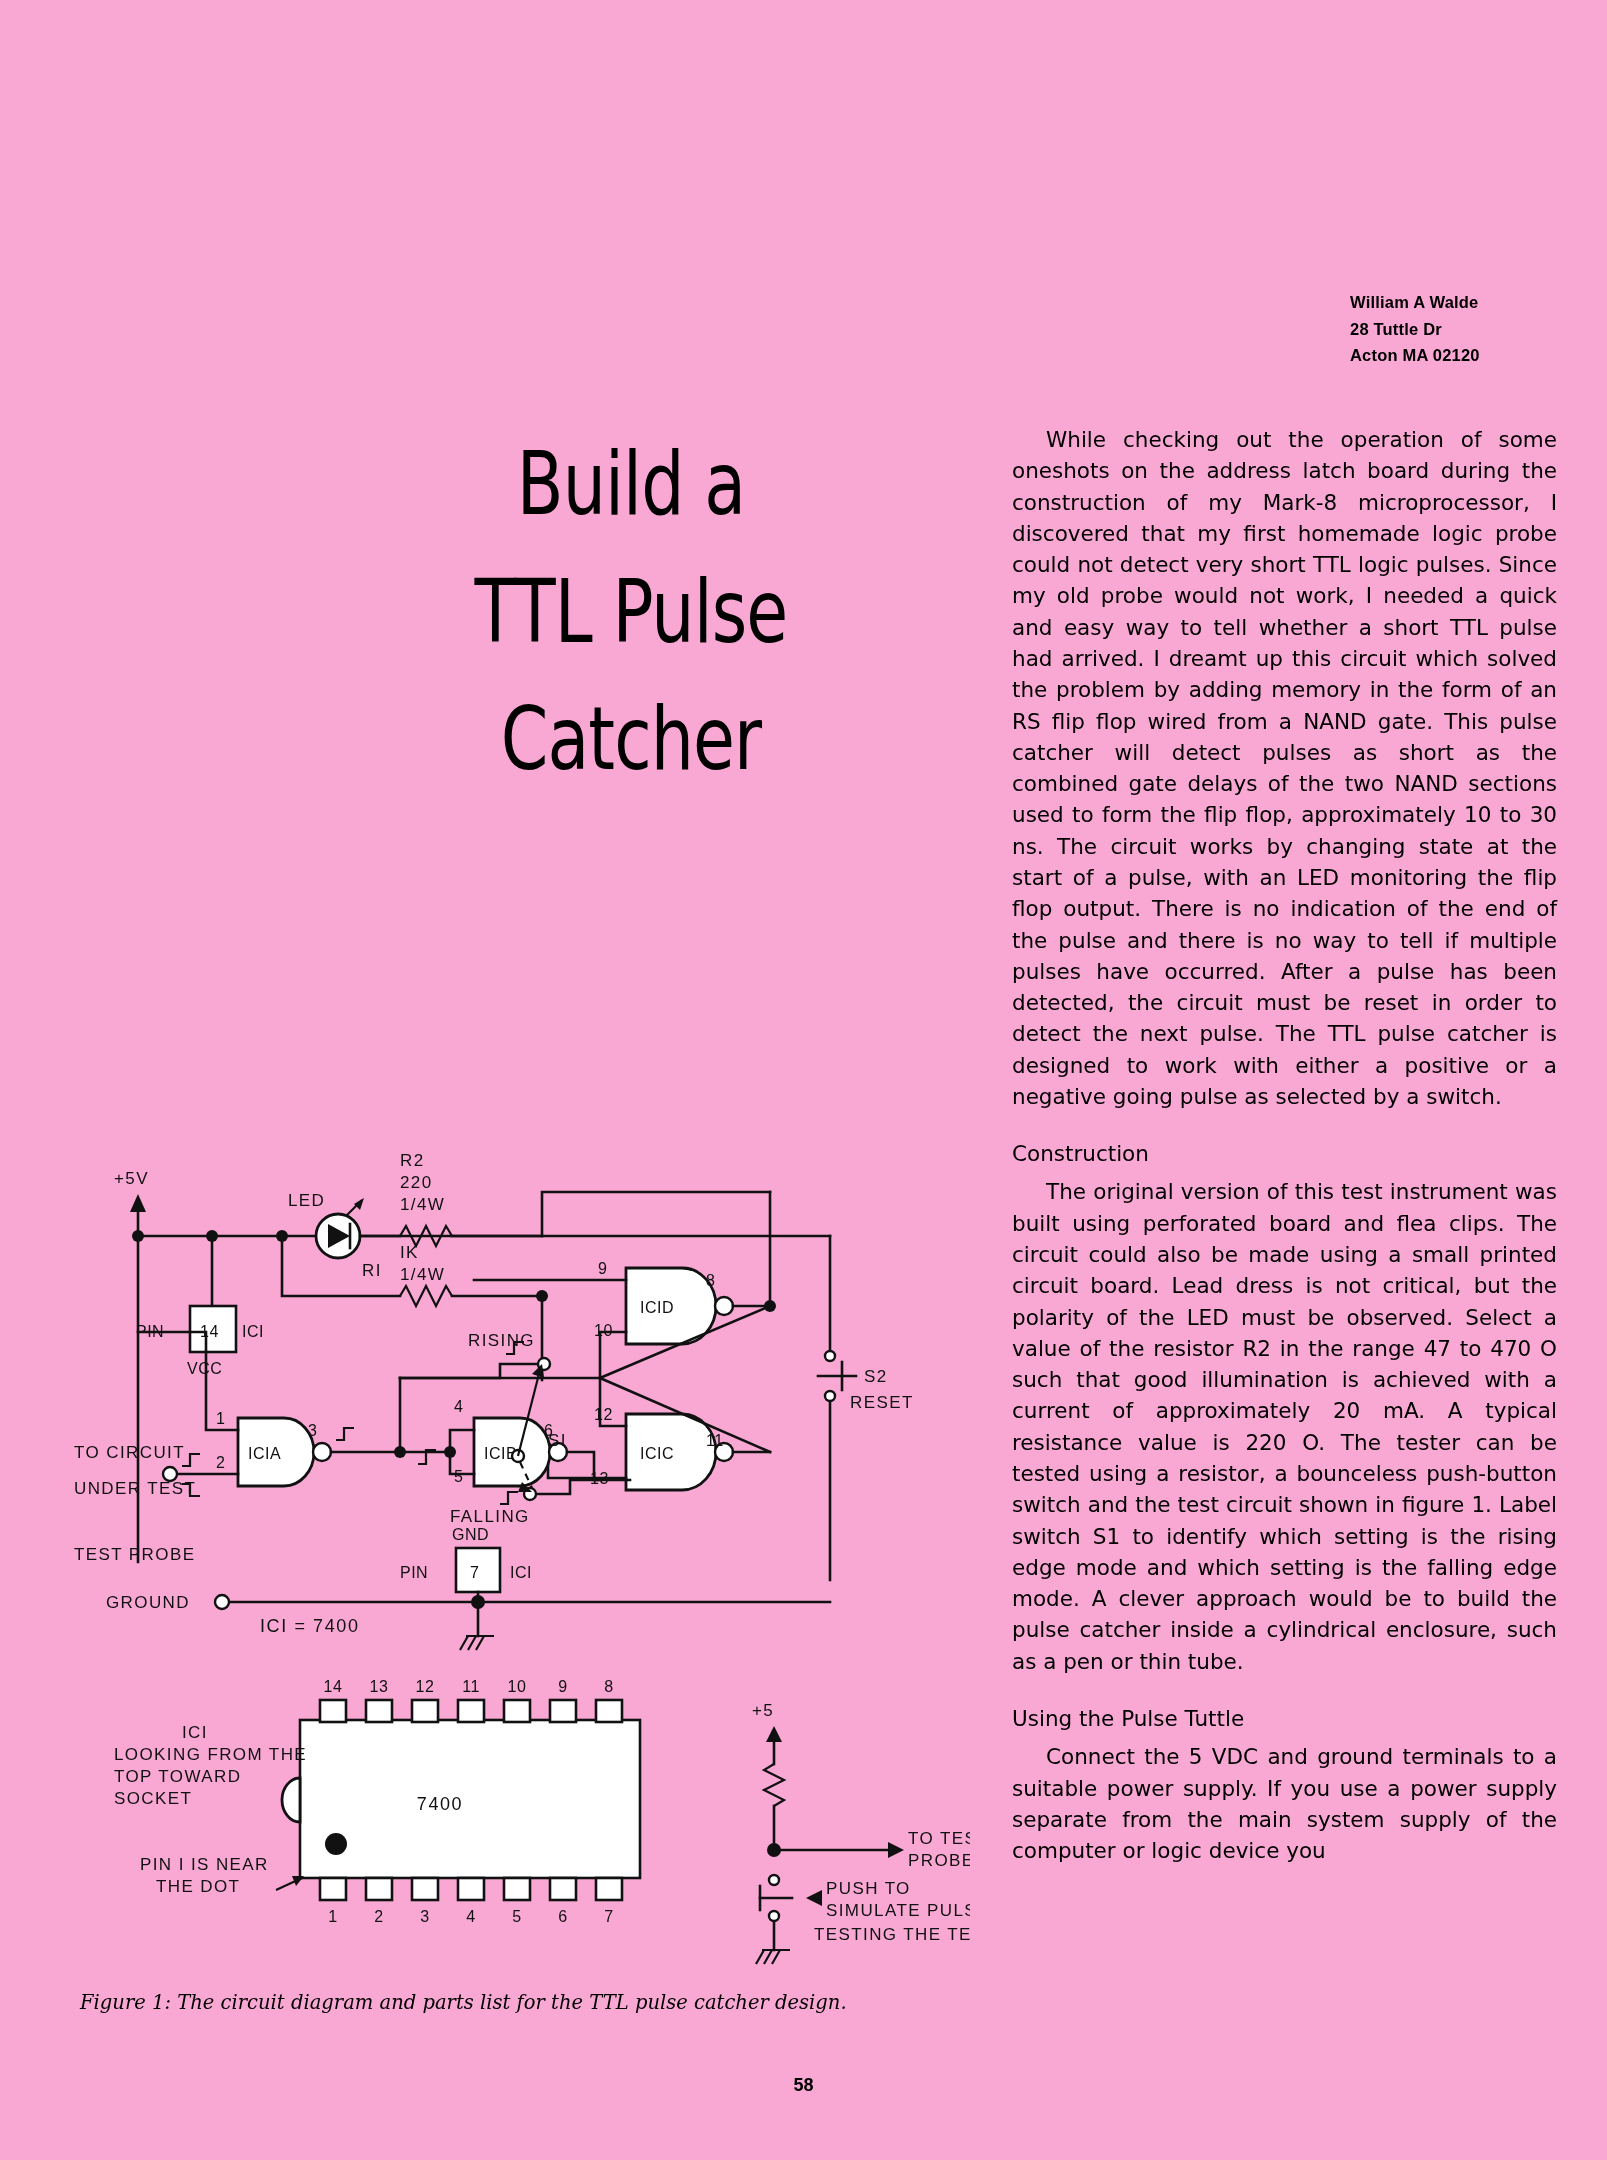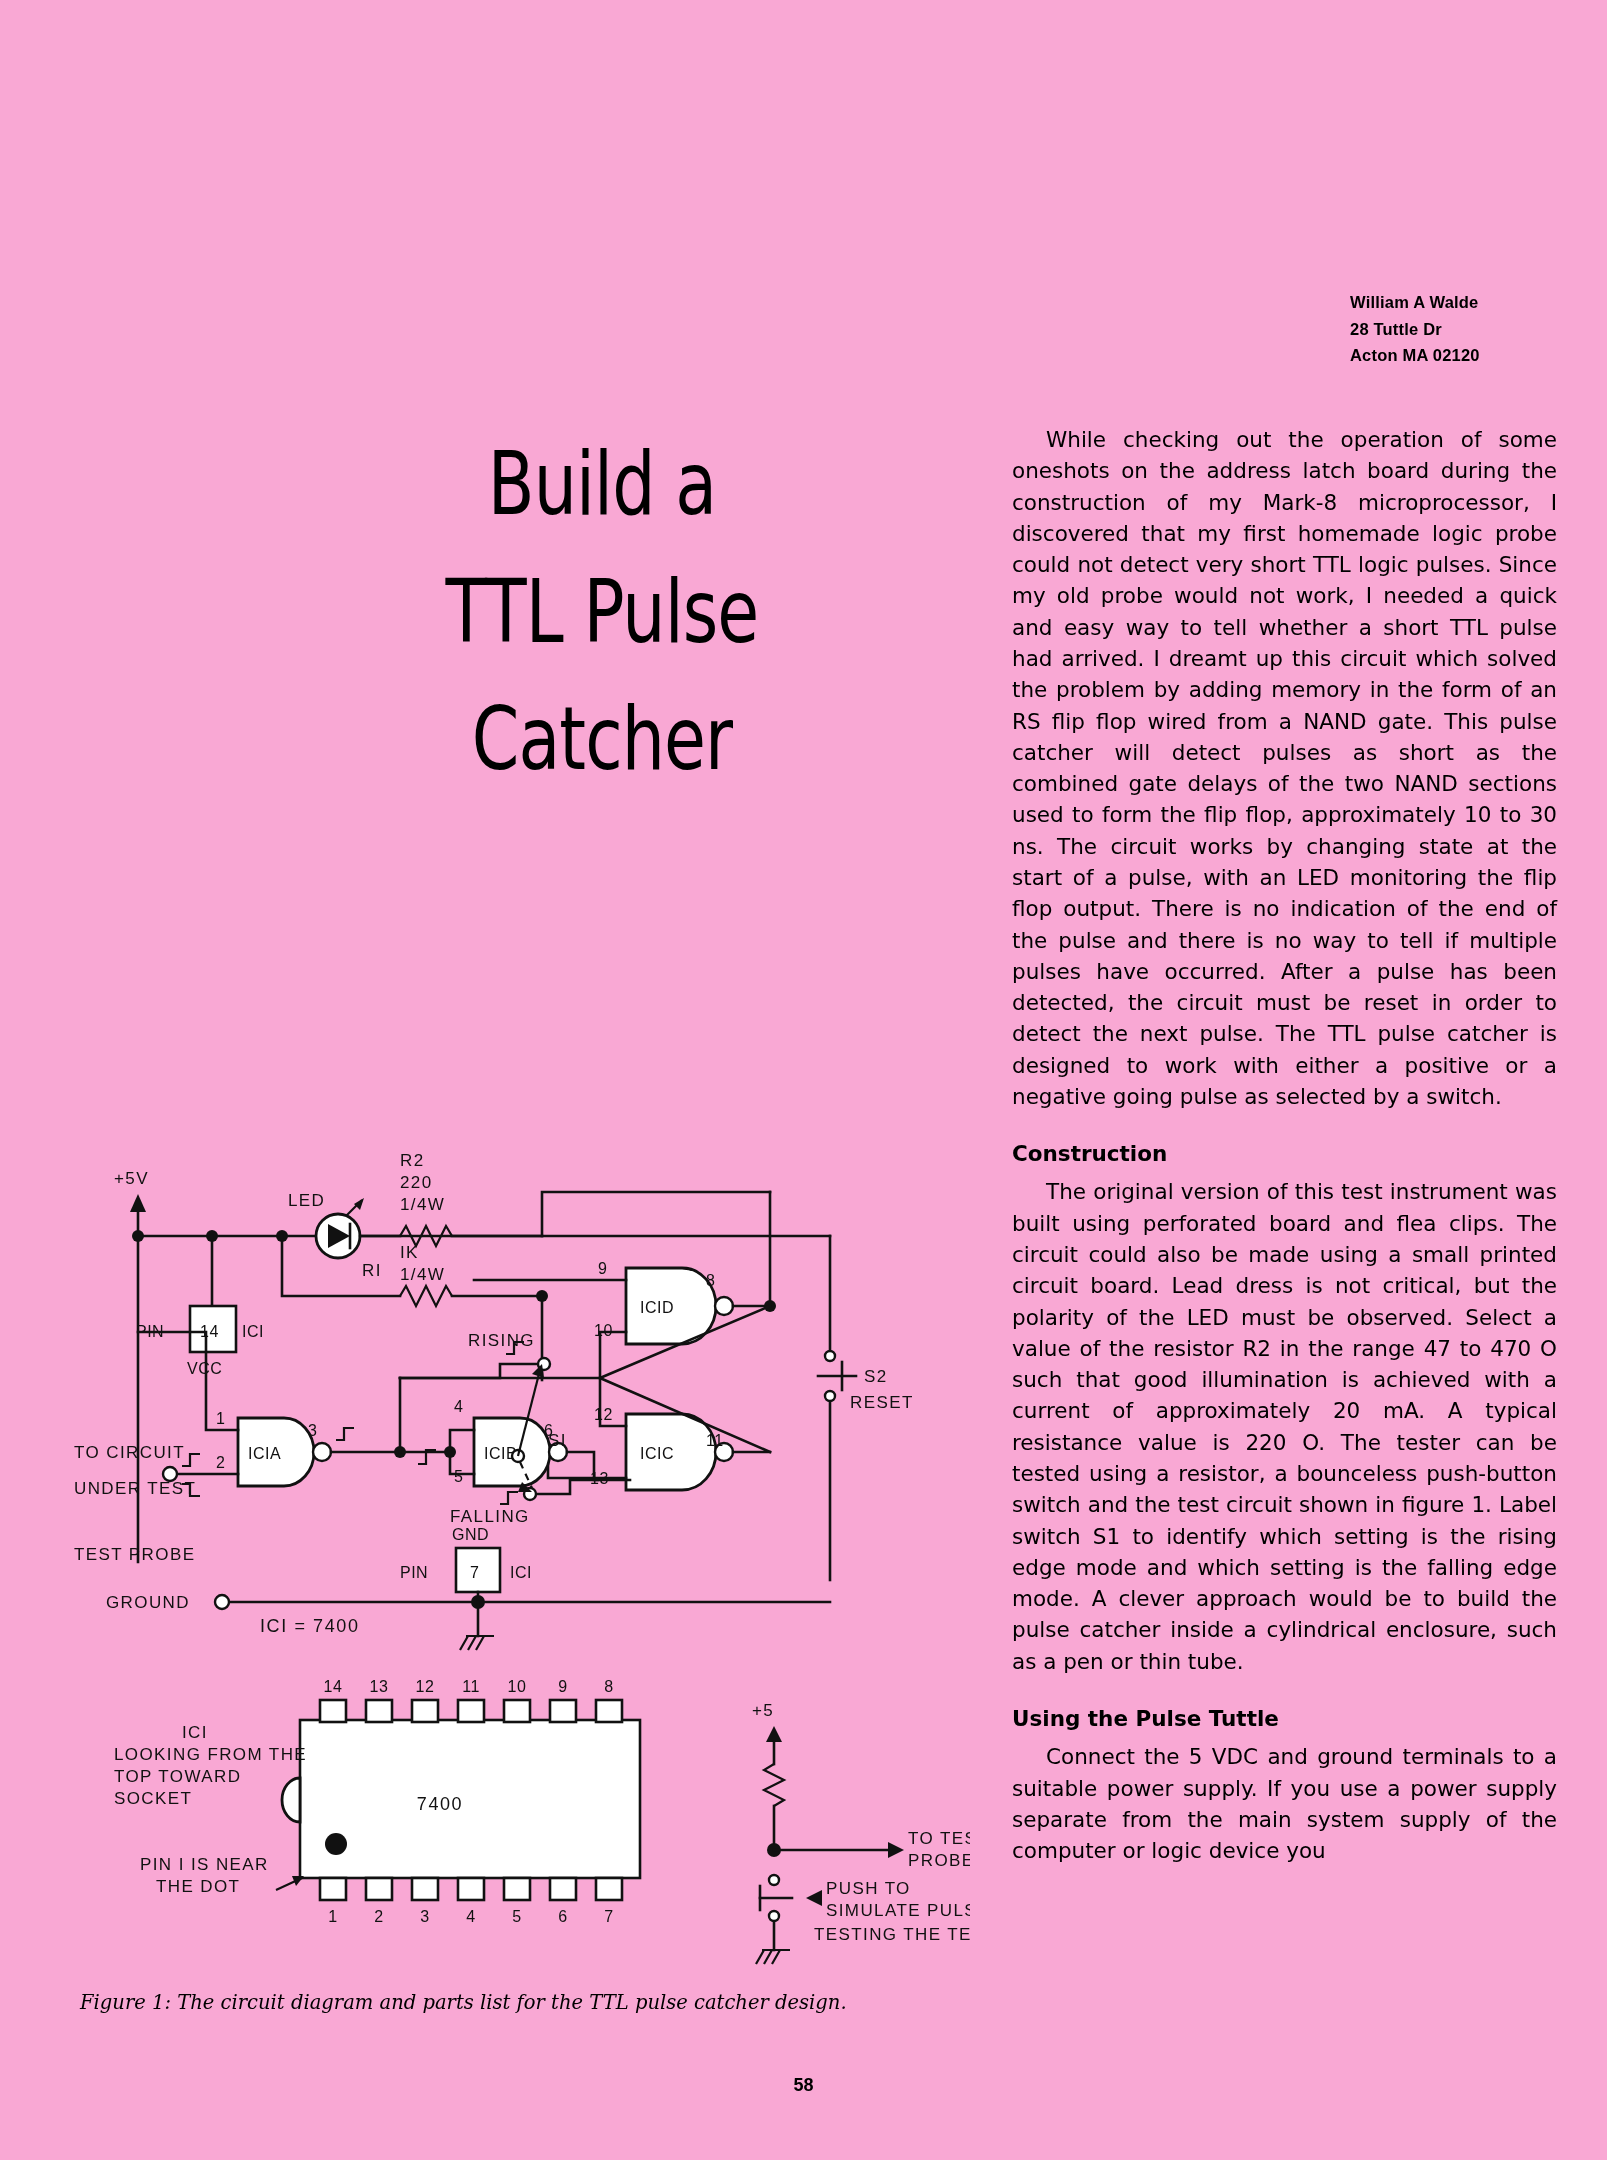--- a/index.html
+++ b/index.html
@@ -8,33 +8,33 @@
        background:#fafafa;overflow:hidden;}
 
   .page{position:absolute;inset:0;background:#f9a8d4;}
 
   
   .author{position:absolute;left:1350px;top:289px;width:230px;
           font-size:16.5px;font-weight:bold;line-height:1.62;
           letter-spacing:.2px;}
 
   
-  .headline{position:absolute;left:252px;top:420px;width:700px;
+  .headline{position:absolute;left:281px;top:420px;width:700px;
             text-align:center;}
   .headline .ln{font-family:"DejaVu Sans Condensed","Liberation Sans",sans-serif;
             font-weight:400;font-size:88px;line-height:1.45;
             letter-spacing:-1px;transform:scaleX(.86);
             transform-origin:center;white-space:nowrap;}
 
   
   .col{position:absolute;left:1012px;top:424px;width:545px;
        font-size:21.5px;line-height:1.455;text-align:justify;
        font-family:"DejaVu Sans","Liberation Sans",sans-serif;}
   .col p{margin:0 0 0 0;text-indent:34px;}
-  .col h2{font-size:21.5px;font-weight:700;margin:26px 0 7px 0;
+  .col h2{font-size:21.5px;font-weight:400;margin:26px 0 7px 0;
           text-align:left;font-family:"DejaVu Sans","Liberation Sans",sans-serif;}
 
   
   .figure{position:absolute;left:70px;top:1150px;width:900px;height:830px;}
   .caption{position:absolute;left:80px;top:1990px;width:900px;
            font-family:"DejaVu Serif","Liberation Serif",serif;
            font-style:italic;font-size:21px;transform:scaleX(.93);
            transform-origin:left center;white-space:nowrap;}
   .pageno{position:absolute;left:0;top:2075px;width:1607px;
           text-align:center;font-size:18px;font-weight:bold;}

